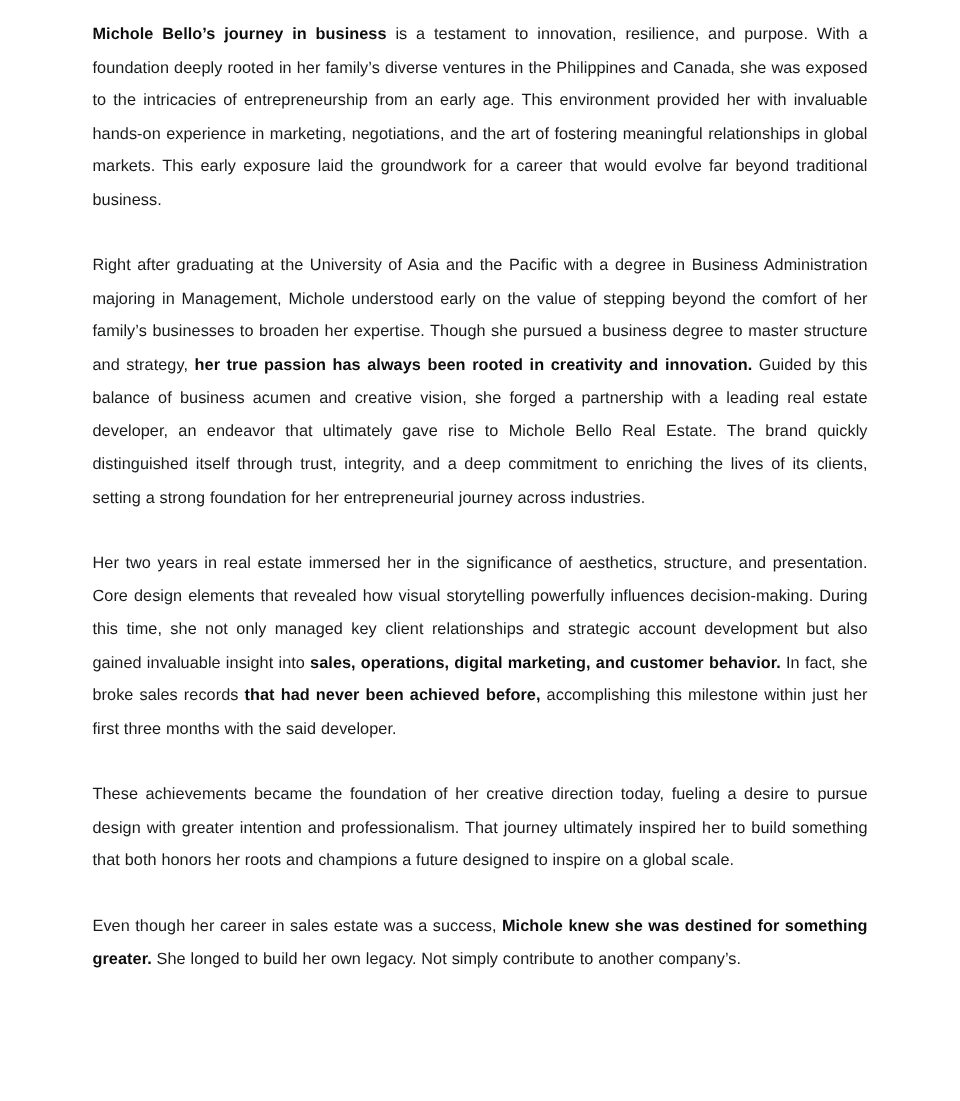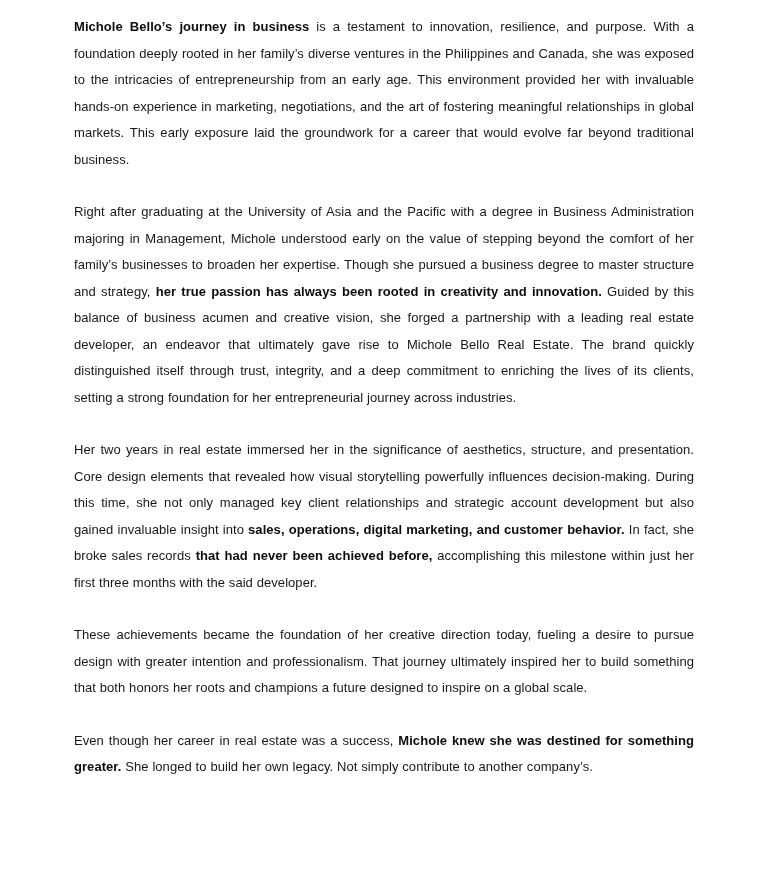--- a/index.html
+++ b/index.html
@@ -43,15 +43,15 @@
 </style>
 </head>
 <body>
 
 <div class="page">
   <article class="article">
     <p class="para"><b>Michole Bello’s journey in business</b><span> is a testament to innovation, resilience, and purpose. With a foundation deeply rooted in her family’s diverse ventures in the Philippines and Canada, she was exposed to the intricacies of entrepreneurship from an early age. This environment provided her with invaluable hands-on experience in marketing, negotiations, and the art of fostering meaningful relationships in global markets. This early exposure laid the groundwork for a career that would evolve far beyond traditional business.</span></p>
     <p class="para"><span>Right after graduating at the University of Asia and the Pacific with a degree in Business Administration majoring in Management, Michole understood early on the value of stepping beyond the comfort of her family’s businesses to broaden her expertise. Though she pursued a business degree to master structure and strategy, </span><b>her true passion has always been rooted in creativity and innovation.</b><span> Guided by this balance of business acumen and creative vision, she forged a partnership with a leading real estate developer, an endeavor that ultimately gave rise to Michole Bello Real Estate. The brand quickly distinguished itself through trust, integrity, and a deep commitment to enriching the lives of its clients, setting a strong foundation for her entrepreneurial journey across industries.</span></p>
     <p class="para"><span>Her two years in real estate immersed her in the significance of aesthetics, structure, and presentation. Core design elements that revealed how visual storytelling powerfully influences decision-making. During this time, she not only managed key client relationships and strategic account development but also gained invaluable insight into </span><b>sales, operations, digital marketing, and customer behavior.</b><span> In fact, she broke sales records </span><b>that had never been achieved before,</b><span> accomplishing this milestone within just her first three months with the said developer.</span></p>
     <p class="para"><span>These achievements became the foundation of her creative direction today, fueling a desire to pursue design with greater intention and professionalism. That journey ultimately inspired her to build something that both honors her roots and champions a future designed to inspire on a global scale.</span></p>
-    <p class="para"><span>Even though her career in real estate was a success, </span><b>Michole knew she was destined for something greater.</b><span> She longed to build her own legacy. Not simply contribute to another company’s.</span></p>
+    <p class="para"><span>Even though her career in sales estate was a success, </span><b>Michole knew she was destined for something greater.</b><span> She longed to build her own legacy. Not simply contribute to another company’s.</span></p>
   </article>
 </div>
 
 </body></html>

